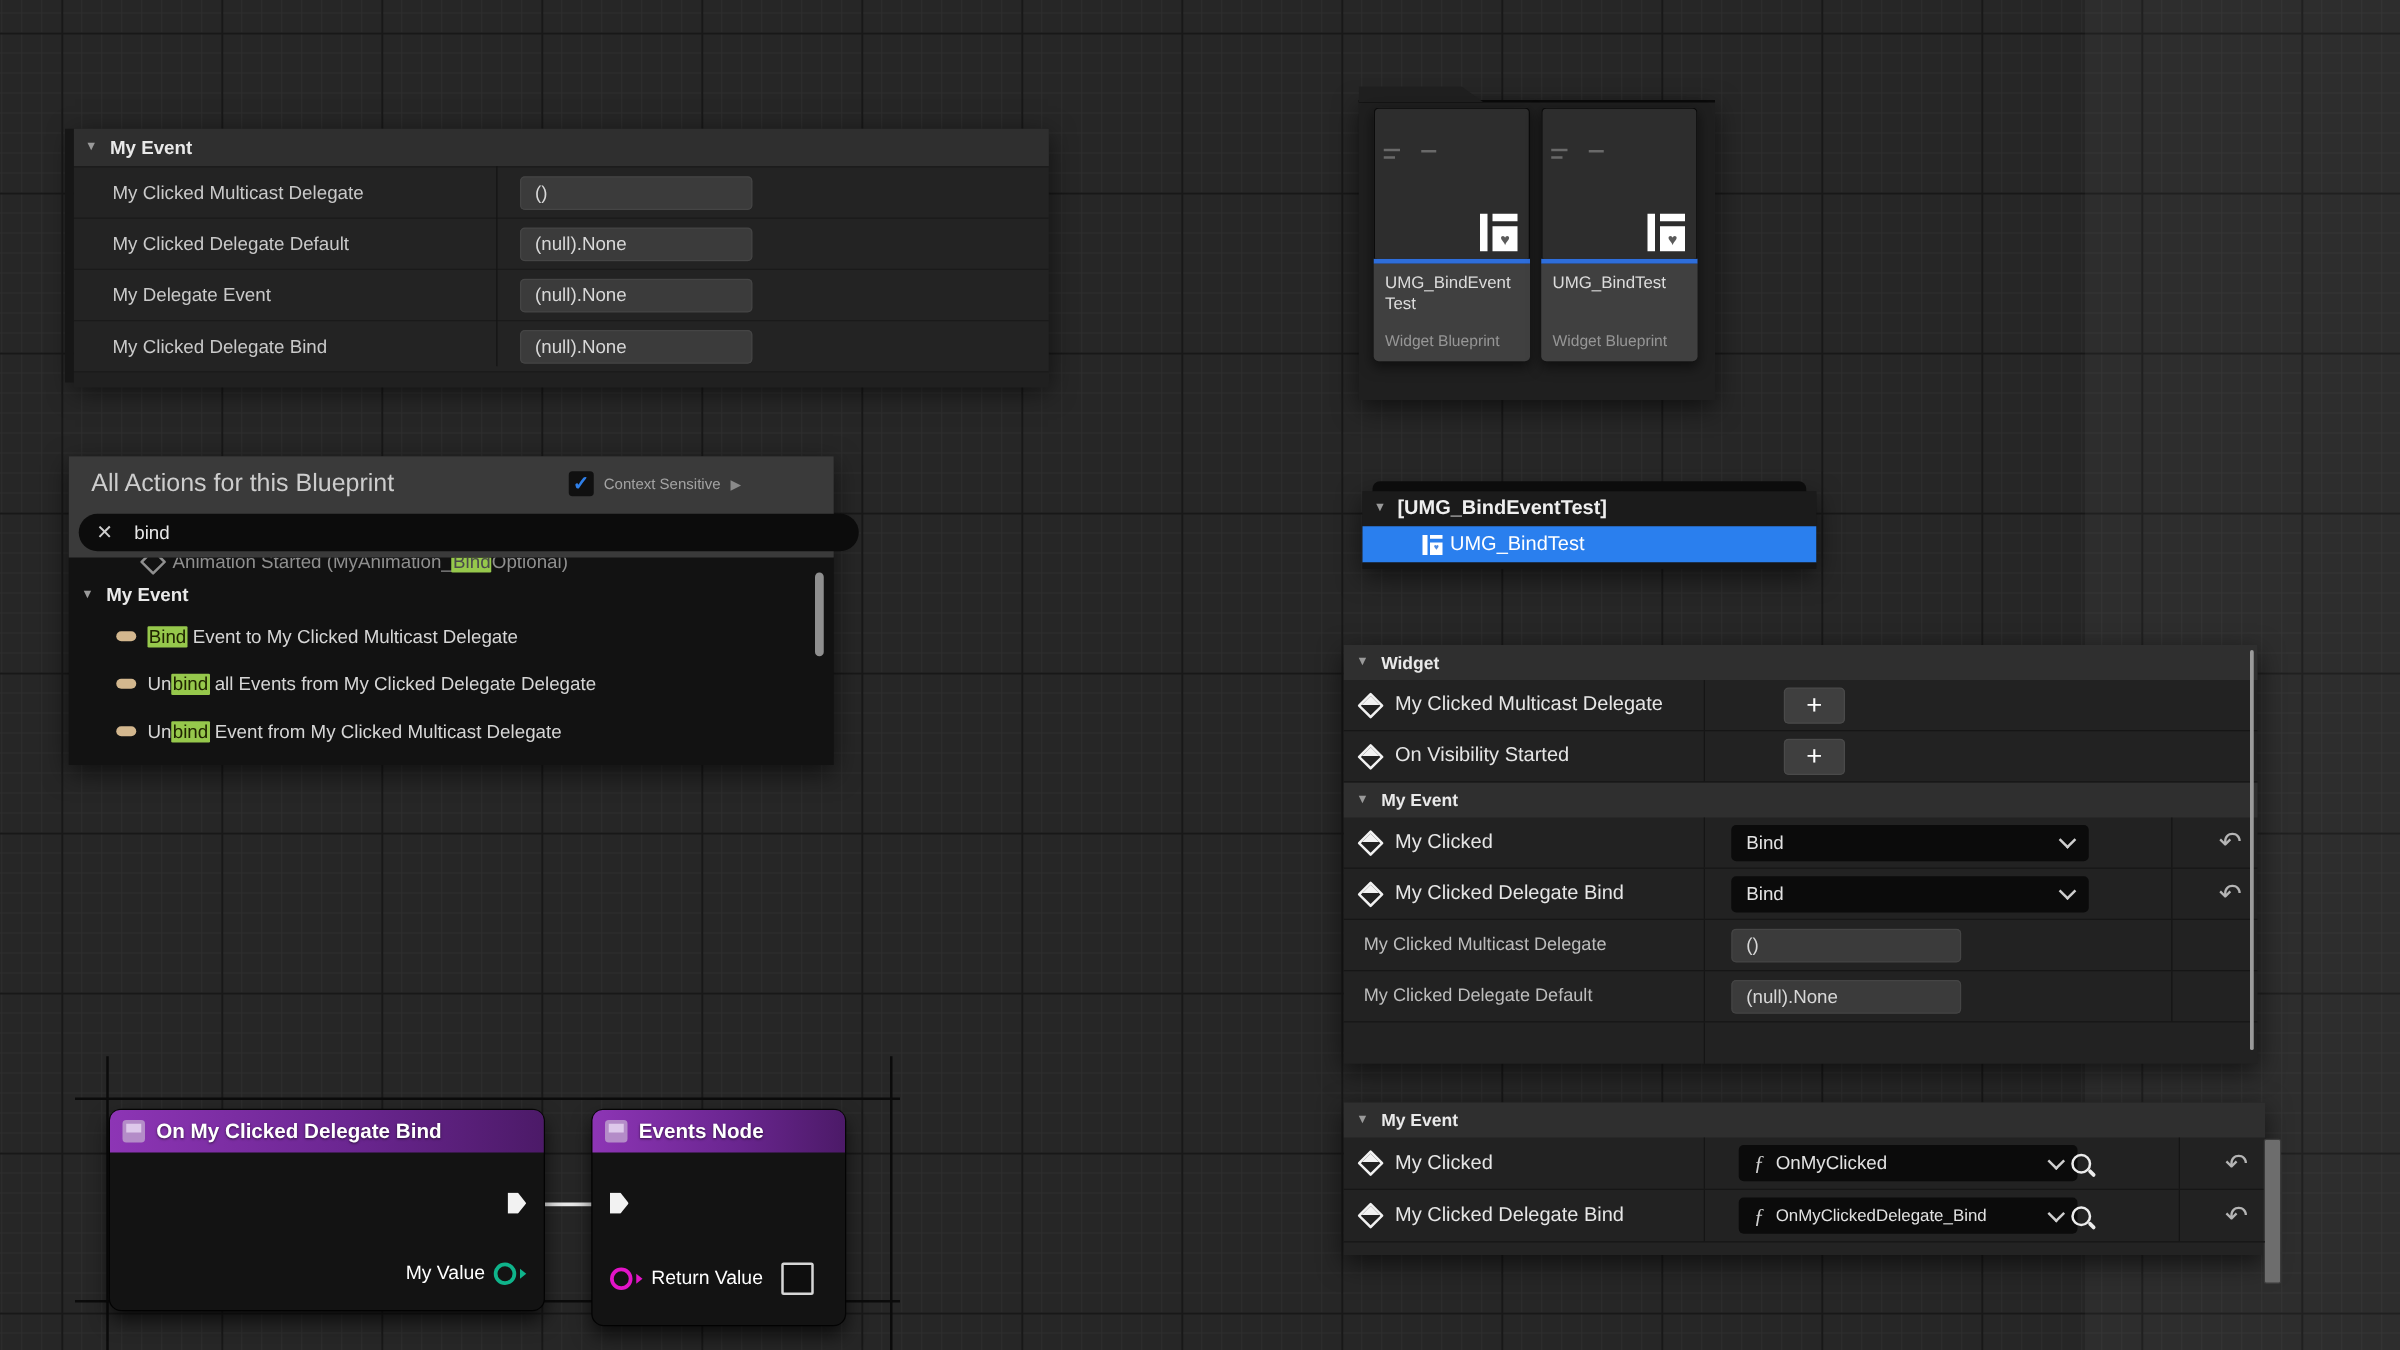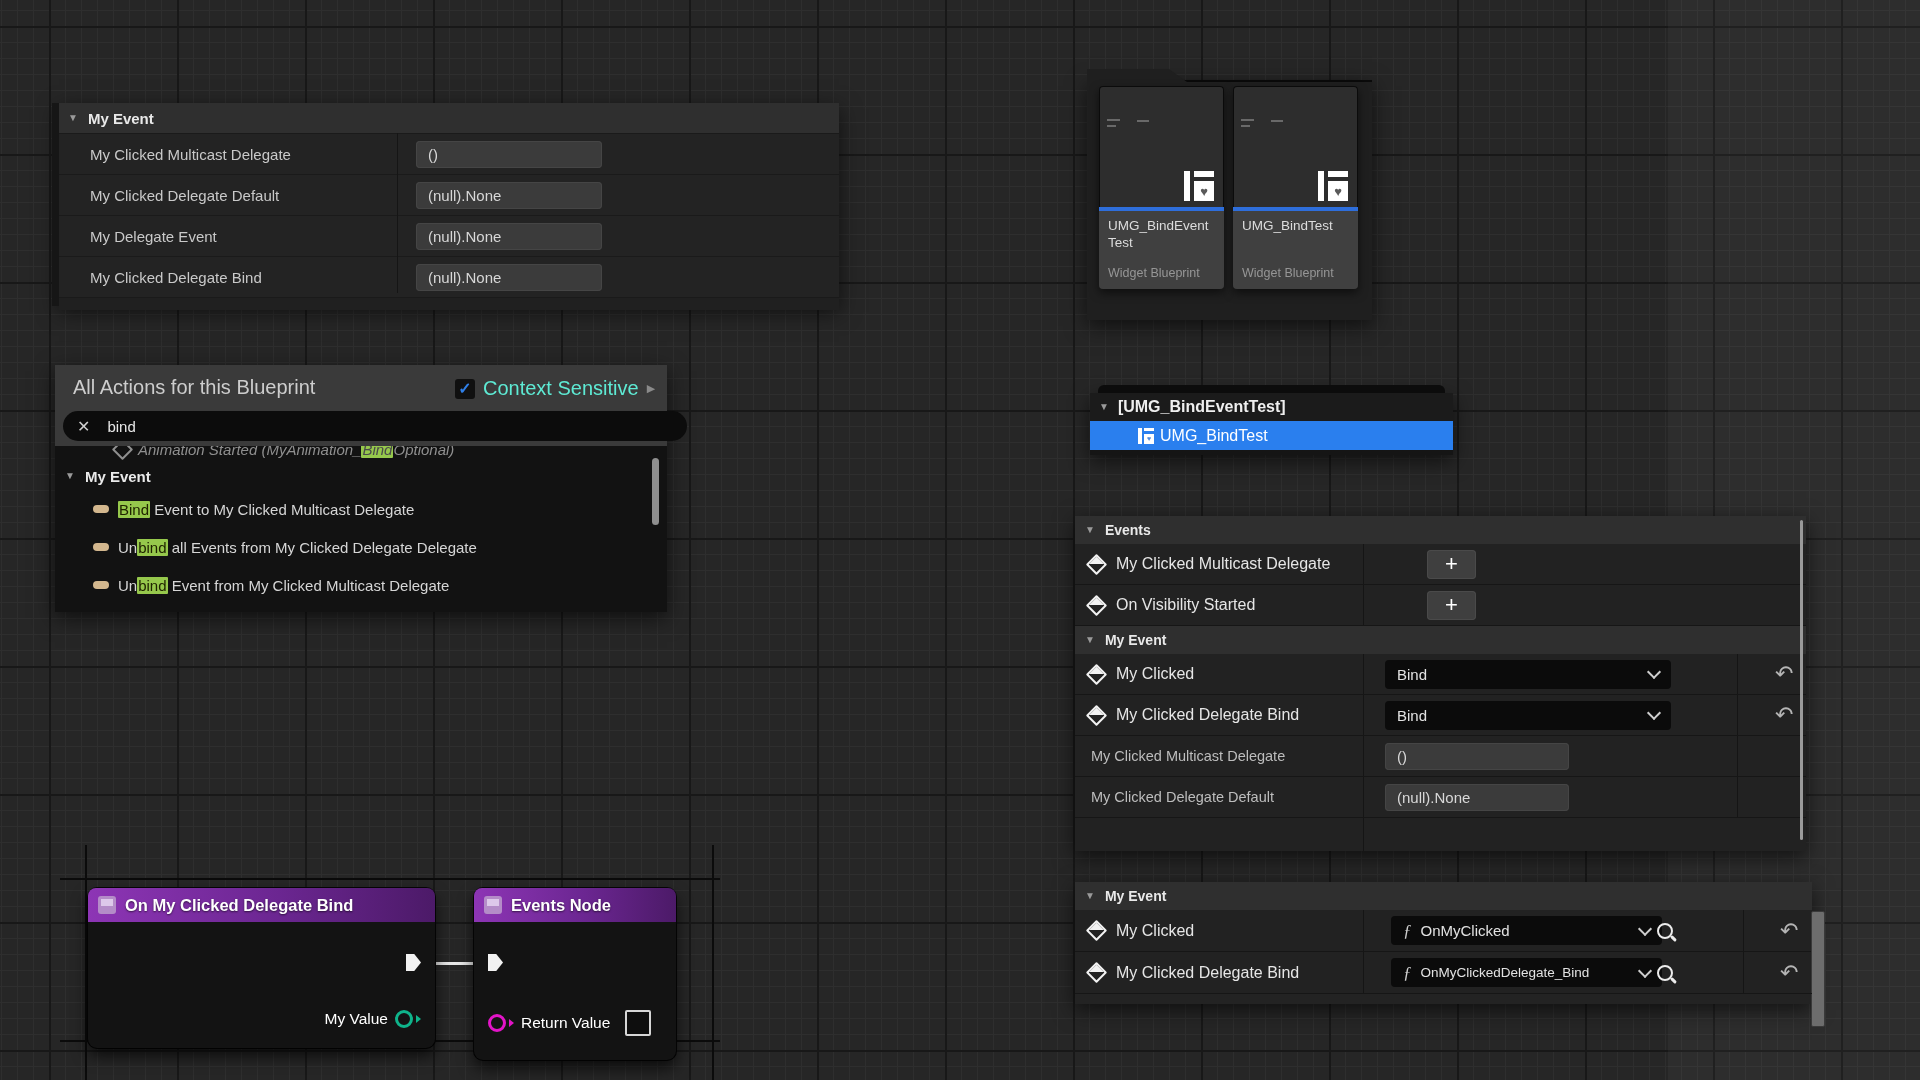--- a/index.html
+++ b/index.html
@@ -44,27 +44,27 @@
   .pA .row .inputbox{position:absolute;left:357px;width:162px;height:27px;}
   .pA .coldiv{left:338px;top:30px;height:160px;}
   .pA .foot{height:12px;background:#202020;border-top:1px solid #1a1a1a;}
 
   
   .pB{left:55px;top:365px;width:612px;height:247px;background:#121212;}
   .pB .head{position:relative;height:81px;background:#3a3a3a;}
   .pB .title{position:absolute;left:18px;top:11px;color:#cdcdcd;font-size:20px;}
   .pB .cs{position:absolute;left:400px;top:12px;display:flex;align-items:center;gap:8px;}
   .pB .cbx{width:20px;height:20px;background:#101010;border-radius:3px;display:flex;align-items:center;justify-content:center;color:#2f7fe8;font-weight:bold;font-size:16px;}
-  .pB .cs-lbl{color:#5eead4;font-size:20px;}
+  .pB .cs-lbl{color:#a3a3a3;font-size:12px;}
   .pB .cs-arrow{color:#8a8a8a;font-size:11px;}
   .pB .search{position:absolute;left:8px;top:46px;width:596px;height:30px;background:#0c0c0c;border-radius:15px;display:flex;align-items:center;padding:0 14px;gap:15px;}
   .pB .clear{color:#cfcfcf;font-size:16px;}
   .pB .search input{background:none;border:none;outline:none;color:#e8e8e8;font-size:15px;font-family:inherit;width:500px;}
   .pB .list{position:relative;height:166px;overflow:hidden;}
-  .clip-row{position:relative;height:16px;overflow:hidden;font-style:italic;}
+  .clip-row{position:relative;height:16px;overflow:hidden;}
   .clip-row .inner{position:absolute;top:-10px;left:0;display:flex;align-items:center;gap:8px;padding-left:60px;height:26px;color:#8f8f8f;font-size:15px;white-space:nowrap;}
   .hl{background:#96c84c;color:#202400;border-radius:1px;padding:0 1px;}
   .clip-row .hl{color:#4a4a4a;}
   .pB .cat{display:flex;align-items:center;gap:10px;height:28px;padding-left:10px;color:#e9e9e9;font-weight:bold;font-size:15px;}
   .pB .item{display:flex;align-items:center;gap:9px;height:38px;padding-left:38px;color:#d6d6d6;font-size:15px;white-space:nowrap;}
   .pill{width:16px;height:8px;border-radius:4px;background:#d3b78e;flex:none;}
   .pB .thumb{position:absolute;right:8px;top:93px;width:7px;height:67px;border-radius:3.5px;background:#8f8f8f;}
 
   
   .pC{left:1087px;top:80px;width:285px;height:238px;background:#1f1f1f;border-top:2px solid #0a0a0a;}
@@ -271,21 +271,21 @@
           </span>
       </span>
       <span>UMG_BindTest</span>
     </div>
     <div class="foot"></div>
   </div>
 
   <div class="panel pE">
     <div class="cat-head">
       <span class="tri">▼</span>
-      <span>Events</span>
+      <span>Widget</span>
     </div>
     <div class="row">
       <span class="icon-lbl">
           <span class="dmd"></span>
         <span>My Clicked Multicast Delegate</span>
         </span>
       <span class="plusbtn">+</span>
       <div class="vdiv" style="left:288px;top:0;height:40px;"></div>
     </div>
     <div class="row">

